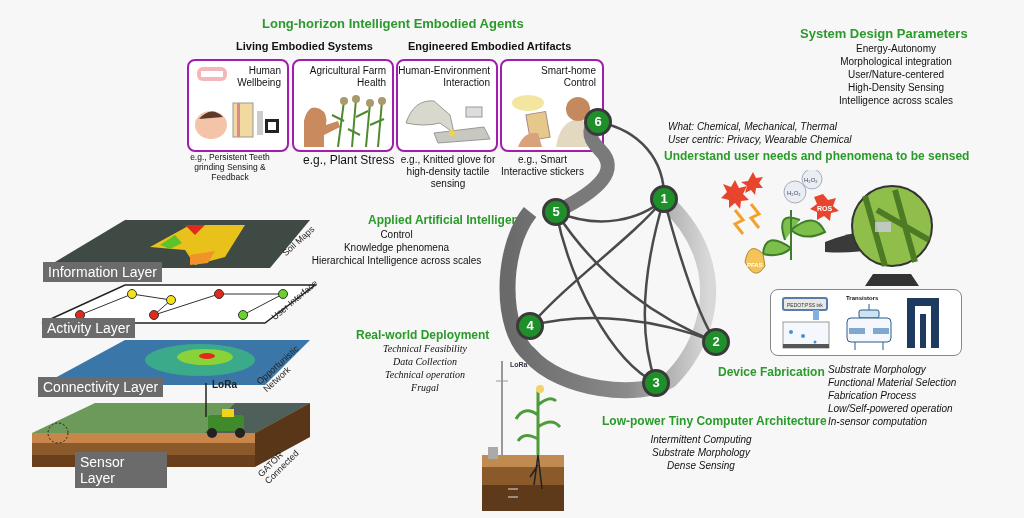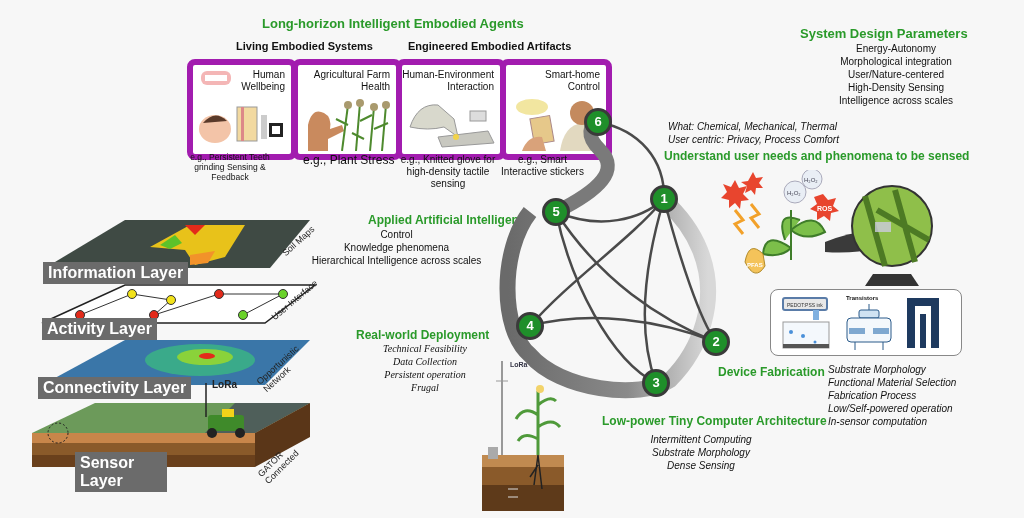--- a/index.html
+++ b/index.html
@@ -2,25 +2,25 @@
 <html><head>
 <meta charset="utf-8">
 <style>
   html,body{margin:0;padding:0;}
   body{width:1024px;height:518px;background:#f7f7f7;position:relative;overflow:hidden;font-family:"Liberation Sans",sans-serif;color:#111;}
   .abs{position:absolute;}
   .green-title{color:#2a9a2a;font-weight:bold;font-family:"Liberation Sans",sans-serif;}
   .b{font-weight:bold;}
   .it{font-style:italic;}
   .r{text-align:center;}
-  .card{position:absolute;border:6px solid #a21caf;border-radius:8px;background:#fff;}
+  .card{position:absolute;border:2px solid #a21caf;border-radius:8px;background:#fff;}
   .card-label{position:absolute;right:6px;top:4px;font-size:10px;text-align:right;line-height:12px;}
   .cap{position:absolute;font-size:10px;line-height:12px;}
   .ul{font-size:10px;line-height:13px;}
-  .layer-tag{position:absolute;background:#6b6b6b;color:#fff;font-weight:bold;font-size:16px;padding:2px 5px;}
+  .layer-tag{position:absolute;background:#6b6b6b;color:#fff;font-weight:normal;font-size:14px;padding:2px 5px;}
   .node{position:absolute;width:22px;height:22px;border-radius:50%;background:#1f8f2a;color:#fff;font-weight:bold;font-size:13px;text-align:center;line-height:22px;border:3px solid #3a3a3a;}
   .rot{position:absolute;font-size:9px;color:#222;transform-origin:left bottom;}
 </style>
 </head>
 <body>
 
 <div class="abs green-title" style="left:262px;top:16px;font-size:13px;">Long-horizon Intelligent Embodied Agents</div>
 <div class="abs b" style="left:236px;top:40px;font-size:11px;">Living Embodied Systems</div>
 <div class="abs b" style="left:408px;top:40px;font-size:11px;">Engineered Embodied Artifacts</div>
 
@@ -92,21 +92,21 @@
 <div class="abs green-title" style="left:800px;top:26px;font-size:13px;">System Design Parameters</div>
 <div class="abs r ul" style="left:820px;top:42px;width:152px;">
   <div>Energy-Autonomy</div>
   <div>Morphological integration</div>
   <div>User/Nature-centered</div>
   <div>High-Density Sensing</div>
   <div>Intelligence across scales</div>
 </div>
 
 <div class="abs it ul" style="left:668px;top:120px;">What: Chemical, Mechanical, Thermal</div>
-<div class="abs it ul" style="left:668px;top:133px;">User centric: Privacy, Process Comfort</div>
+<div class="abs it ul" style="left:668px;top:133px;">User centric: Privacy, Wearable Chemical</div>
 <div class="abs green-title" style="left:664px;top:149px;font-size:12px;">Understand user needs and phenomena to be sensed</div>
 
 <svg class="abs" style="left:705px;top:170px;" width="300" height="120">
   <g fill="#e8452e">
       <polygon points="30,10 34,18 42,16 38,24 44,30 36,31 35,39 30,33 24,38 24,30 16,28 22,22 18,14 26,17"></polygon>
       <polygon points="48,2 51,8 58,7 54,13 58,18 51,18 50,25 46,20 40,23 42,16 36,12 43,11"></polygon>
     </g>
   <g stroke="#f2a12a" stroke-width="3" fill="none">
       <path d="M30 40 L38 50 L30 54 L38 64"></path>
       <path d="M46 34 L54 44 L46 48 L54 58"></path>
@@ -166,21 +166,21 @@
 <div class="abs r ul" style="left:300px;top:228px;width:193px;">
   <div>Control</div>
   <div>Knowledge phenomena</div>
   <div>Hierarchical Intelligence across scales</div>
 </div>
 
 <div class="abs green-title" style="left:356px;top:328px;font-size:12px;">Real-world Deployment</div>
 <div class="abs r it ul" style="left:360px;top:342px;width:130px;font-family:Liberation Serif, serif;">
   <div>Technical Feasibility</div>
   <div>Data Collection</div>
-  <div>Persistent operation</div>
+  <div>Technical operation</div>
   <div>Frugal</div>
 </div>
 
 <svg class="abs" style="left:480px;top:355px;" width="90" height="160">
   <line x1="22" y1="6" x2="22" y2="108" stroke="#999" stroke-width="2"></line>
   <line x1="16" y1="26" x2="28" y2="26" stroke="#999"></line>
   <text x="30" y="12" font-size="7" font-weight="bold" fill="#334" font-family="Liberation Sans, sans-serif">LoRa</text>
   <rect x="2" y="100" width="82" height="12" fill="#c08a50"></rect>
   <rect x="2" y="112" width="82" height="18" fill="#8a5a2a"></rect>
   <rect x="2" y="130" width="82" height="26" fill="#5e3a1a"></rect>

